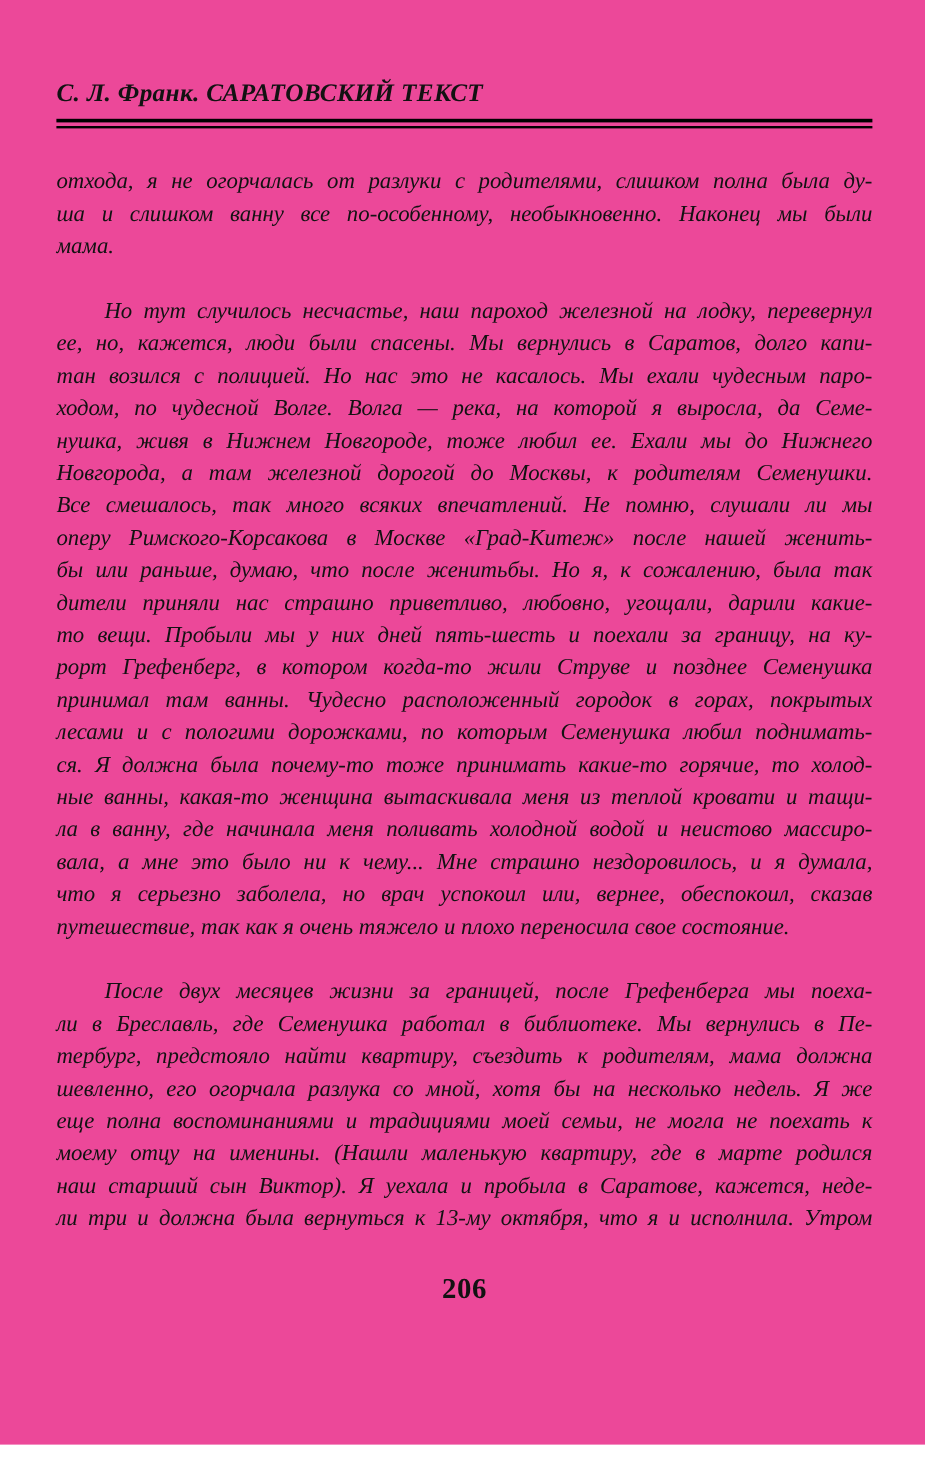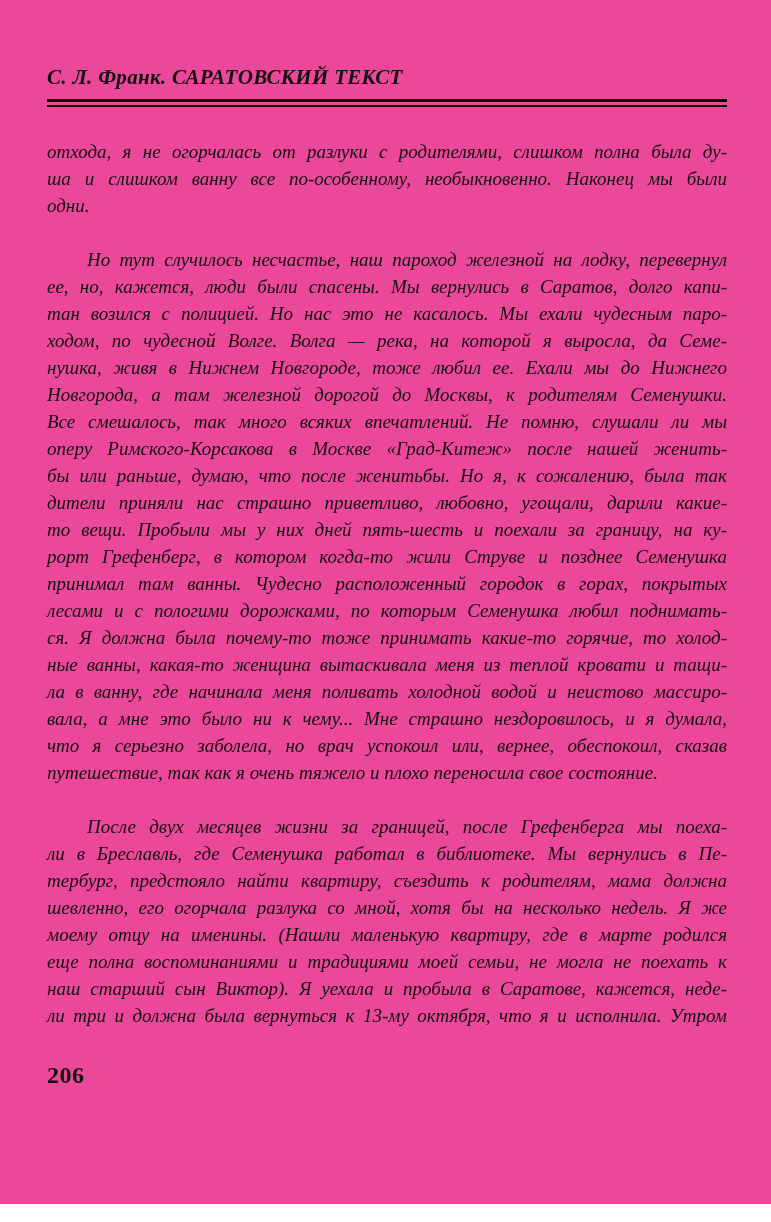--- a/index.html
+++ b/index.html
@@ -40,38 +40,39 @@
     text-align: justify;
     text-align-last: justify;
   }
   .line.left { text-align-last: left; }
   .line.indent { text-indent: 40px; }
   .page-number {
     margin-top: 33px;
     font-size: 24px;
     font-weight: bold;
     letter-spacing: 0.5px;
+    text-align: center;
   }
 </style>
 </head>
 <body>
 
 <div class="page">
 
   <header>
     <div class="running-head">С. Л. Франк. САРАТОВСКИЙ ТЕКСТ</div>
     <div class="header-rule"></div>
   </header>
 
   <main class="body-text">
 
     <div class="para">
       <div class="line">отхода, я не огорчалась от разлуки с родителями, слишком полна была ду-</div>
       <div class="line">ша и слишком ванну все по-особенному, необыкновенно. Наконец мы были</div>
-      <div class="line left">одни.</div>
+      <div class="line left">мама.</div>
     </div>
 
     <div class="para">
       <div class="line indent">Но тут случилось несчастье, наш пароход железной на лодку, перевернул</div>
       <div class="line">ее, но, кажется, люди были спасены. Мы вернулись в Саратов, долго капи-</div>
       <div class="line">тан возился с полицией. Но нас это не касалось. Мы ехали чудесным паро-</div>
       <div class="line">ходом, по чудесной Волге. Волга — река, на которой я выросла, да Семе-</div>
       <div class="line">нушка, живя в Нижнем Новгороде, тоже любил ее. Ехали мы до Нижнего</div>
       <div class="line">Новгорода, а там железной дорогой до Москвы, к родителям Семенушки.</div>
       <div class="line">Все смешалось, так много всяких впечатлений. Не помню, слушали ли мы</div>
@@ -88,22 +89,22 @@
       <div class="line">вала, а мне это было ни к чему... Мне страшно нездоровилось, и я думала,</div>
       <div class="line">что я серьезно заболела, но врач успокоил или, вернее, обеспокоил, сказав</div>
       <div class="line left">путешествие, так как я очень тяжело и плохо переносила свое состояние.</div>
     </div>
 
     <div class="para">
       <div class="line indent">После двух месяцев жизни за границей, после Грефенберга мы поеха-</div>
       <div class="line">ли в Бреславль, где Семенушка работал в библиотеке. Мы вернулись в Пе-</div>
       <div class="line">тербург, предстояло найти квартиру, съездить к родителям, мама должна</div>
       <div class="line">шевленно, его огорчала разлука со мной, хотя бы на несколько недель. Я же</div>
+      <div class="line">еще полна воспоминаниями и традициями моей семьи, не могла не поехать к</div>
       <div class="line">моему отцу на именины. (Нашли маленькую квартиру, где в марте родился</div>
-      <div class="line">еще полна воспоминаниями и традициями моей семьи, не могла не поехать к</div>
       <div class="line">наш старший сын Виктор). Я уехала и пробыла в Саратове, кажется, неде-</div>
       <div class="line">ли три и должна была вернуться к 13-му октября, что я и исполнила. Утром</div>
     </div>
 
   </main>
 
   <footer>
     <div class="page-number">206</div>
   </footer>
 

